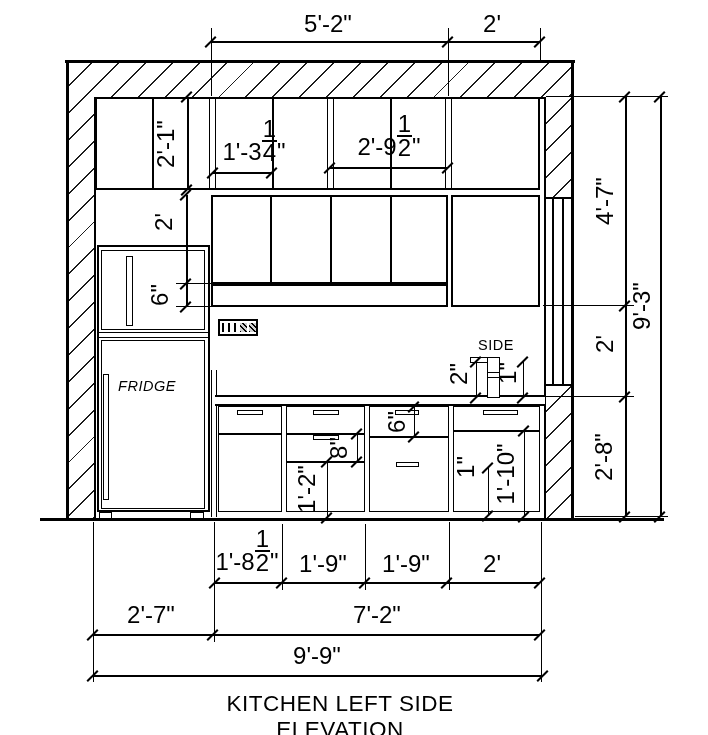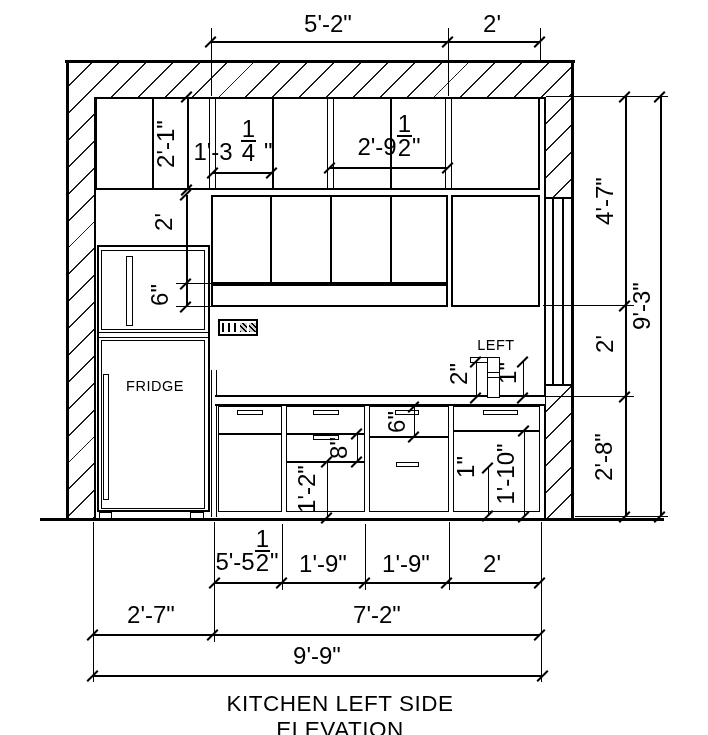--- a/index.html
+++ b/index.html
@@ -64,21 +64,21 @@
   <div class="box" style="left:451px;top:195px;width:89px;height:112px;"></div>
 
   <div class="box" style="left:97px;top:245px;width:113px;height:267px;"></div>
   <div class="thinbox" style="left:101px;top:250px;width:104px;height:80px;"></div>
   <div class="abs" style="left:97px;top:332px;width:113px;height:6px;border-top:1.5px solid #000;border-bottom:1.5px solid #000;box-sizing:border-box;"></div>
   <div class="thinbox" style="left:101px;top:340px;width:104px;height:169px;"></div>
   <div class="thinbox" style="left:126px;top:256px;width:7px;height:70px;"></div>
   <div class="thinbox" style="left:103px;top:374px;width:6px;height:126px;"></div>
   <div class="thinbox" style="left:99px;top:512px;width:13px;height:7px;"></div>
   <div class="thinbox" style="left:190px;top:512px;width:14px;height:7px;"></div>
-  <div class="lbl" style="left:124px;top:378px;width:62px;">FRIDGE</div>
+  <div class="lbl" style="left:116px;top:378px;width:62px;font-style:italic;">FRIDGE</div>
 
   <div class="box" style="left:218px;top:319px;width:40px;height:17px;border-width:2px;"></div>
   <div class="abs vbars" style="left:222px;top:323px;width:16px;height:9px;"></div>
   <div class="abs xh" style="left:240px;top:323px;width:7px;height:9px;"></div>
   <div class="abs xh" style="left:249px;top:323px;width:7px;height:9px;"></div>
 
   <div class="dbl" style="left:211px;top:370px;width:6px;height:147px;"></div>
   <div class="abs" style="left:215px;top:395px;width:330px;height:11px;background:#fff;border-top:2.4px solid #000;border-bottom:2px solid #000;box-sizing:border-box;"></div>
   <div class="abs" style="left:218px;top:406px;width:322px;height:106px;background:#fff;border:1.5px solid #000;box-sizing:border-box;"></div>
   <div class="dbl" style="left:281px;top:406px;width:6px;height:106px;"></div>
@@ -91,21 +91,21 @@
   <div class="l" style="left:370px;top:436px;width:78px;height:1.5px;"></div>
   <div class="l" style="left:454px;top:430px;width:86px;height:1.5px;"></div>
 
   <div class="thinbox" style="left:237px;top:410px;width:26px;height:4.5px;"></div>
   <div class="thinbox" style="left:313px;top:410px;width:26px;height:4.5px;"></div>
   <div class="thinbox" style="left:313px;top:435px;width:26px;height:4.5px;"></div>
   <div class="thinbox" style="left:395px;top:410px;width:24px;height:4.5px;"></div>
   <div class="thinbox" style="left:396px;top:462px;width:23px;height:4.5px;"></div>
   <div class="thinbox" style="left:483px;top:410px;width:35px;height:4.5px;"></div>
 
-  <div class="lbl" style="left:474px;top:337px;width:44px;">LEFT</div>
+  <div class="lbl" style="left:474px;top:337px;width:44px;">SIDE</div>
   <div class="thinbox" style="left:470px;top:357px;width:30px;height:6px;"></div>
   <div class="thinbox" style="left:487px;top:357px;width:13px;height:41px;"></div>
   <div class="l" style="left:488px;top:372px;width:12px;height:1.3px;"></div>
   <div class="l" style="left:488px;top:377px;width:12px;height:1.3px;"></div>
 
   <div class="l" style="left:211px;top:41px;width:329px;height:1.5px;"></div>
   <div class="l" style="left:211px;top:28px;width:1.3px;height:68px;"></div>
   <div class="l" style="left:448px;top:28px;width:1.3px;height:68px;"></div>
   <div class="l" style="left:540px;top:28px;width:1.3px;height:33px;"></div>
 
@@ -183,21 +183,21 @@
   <div class="t" style="left:85px;top:634px;"></div>
   <div class="t" style="left:205px;top:634px;"></div>
   <div class="t" style="left:532px;top:634px;"></div>
   <div class="t" style="left:85px;top:675px;"></div>
   <div class="t" style="left:535px;top:675px;"></div>
 
   <div class="dim" style="left:268px;top:11px;width:120px;">5'-2"</div>
   <div class="dim" style="left:432px;top:11px;width:120px;">2'</div>
 
   <div class="vdim" style="left:111px;top:130px;">2'-1"</div>
-  <div class="dim hdim" style="left:163px;top:118px;width:140px;gap:8px;">
+  <div class="dim hdim" style="left:184px;top:118px;width:140px;">
     <span>1'-3</span>
       <span class="frac">
         <span class="n">1</span>
         <span>4</span>
       </span>
       <span>"</span>
   </div>
   <div class="dim hdim" style="left:319px;top:113px;width:140px;">
     <span>2'-9</span>
       <span class="frac">
@@ -217,21 +217,21 @@
   <div class="vdim" style="left:404px;top:360px;">2"</div>
   <div class="vdim" style="left:453px;top:359px;">1"</div>
 
   <div class="vdim" style="left:342px;top:408px;">6"</div>
   <div class="vdim" style="left:284px;top:434px;">8"</div>
   <div class="vdim" style="left:252px;top:475px;">1'-2"</div>
   <div class="vdim" style="left:411px;top:453px;">1"</div>
   <div class="vdim" style="left:451px;top:460px;">1'-10"</div>
 
   <div class="dim hdim" style="left:177px;top:528px;width:140px;">
-    <span>5'-5</span>
+    <span>1'-8</span>
       <span class="frac">
         <span class="n">1</span>
         <span>2</span>
       </span>
       <span>"</span>
   </div>
   <div class="dim" style="left:263px;top:551px;width:120px;">1'-9"</div>
   <div class="dim" style="left:346px;top:551px;width:120px;">1'-9"</div>
   <div class="dim" style="left:432px;top:551px;width:120px;">2'</div>
 

